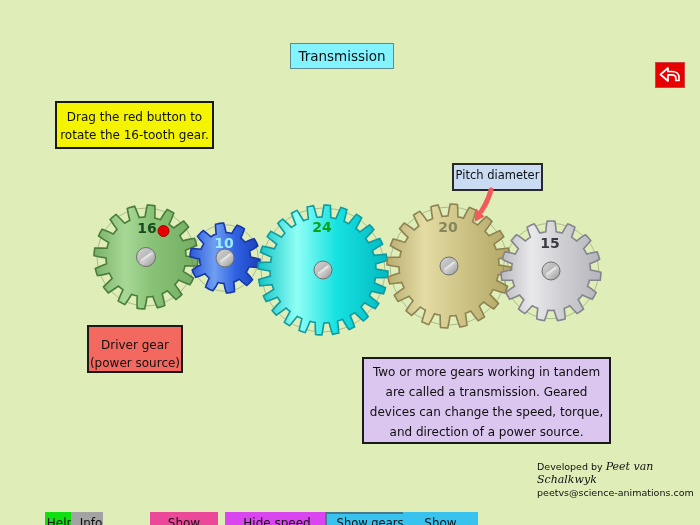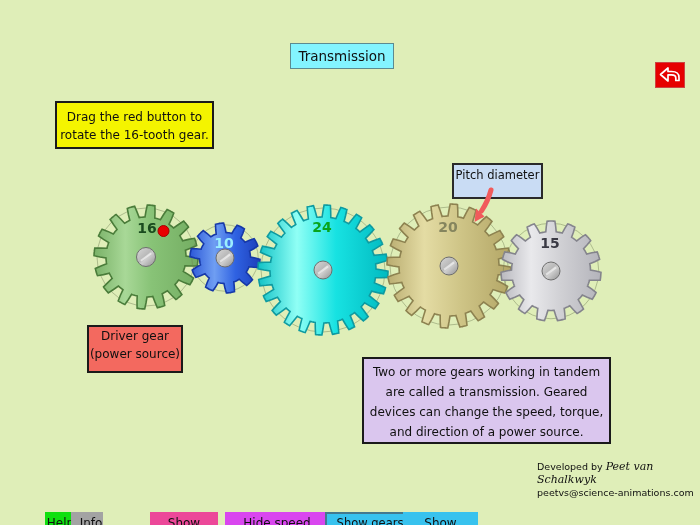--- a/index.html
+++ b/index.html
@@ -10,25 +10,25 @@
 
   .title-box{left:290px;top:43px;width:104px;height:26px;background:#83f4ff;
     border:1px solid #5c8a90;text-align:center;line-height:24px;font-size:13.5px;color:#101010;}
 
   .back-btn{left:655px;top:62px;width:30px;height:26px;background:#e60000;
     border:1px solid #c44;cursor:pointer;padding:0;}
 
   .instruction-box{left:55px;top:101px;width:159px;height:48px;background:#f4f400;
     border:2px solid #1a1a1a;text-align:center;font-size:12px;color:#101010;padding-top:5px;line-height:18px;}
 
-  .pitch-box{left:452px;top:163px;width:91px;height:36px;background:#c9dcf4;
+  .pitch-box{left:452px;top:163px;width:91px;height:28px;background:#c9dcf4;
     border:2px solid #2a2a2a;text-align:center;font-size:11.5px;line-height:20px;color:#101010;}
 
   .driver-box{left:87px;top:325px;width:96px;height:48px;background:#f3695f;
-    border:2px solid #1a1a1a;text-align:center;font-size:12px;color:#101010;padding-top:0;line-height:18px;}
+    border:2px solid #1a1a1a;text-align:center;font-size:12px;color:#101010;padding-top:9px;line-height:18px;}
 
   .info-box{left:362px;top:357px;width:249px;height:87px;background:#dac6ee;
     border:2px solid #1a1a1a;text-align:center;font-size:12px;color:#101010;padding-top:3px;line-height:20px;}
 
   .btn{top:465px;height:22px;line-height:22px;text-align:center;font-size:12px;
     color:#101010;cursor:pointer;border:none;padding:0;font-family:inherit;margin-top:47px;}
   .btn-help{left:45px;width:31px;background:#10e010;}
   .btn-info{left:71px;width:32px;background:#a3a3a3;padding-left:8px;}
   .btn-show-speed{left:150px;width:68px;background:#ec4899;}
   .btn-hide-speed{left:225px;width:104px;background:#d946ef;}

